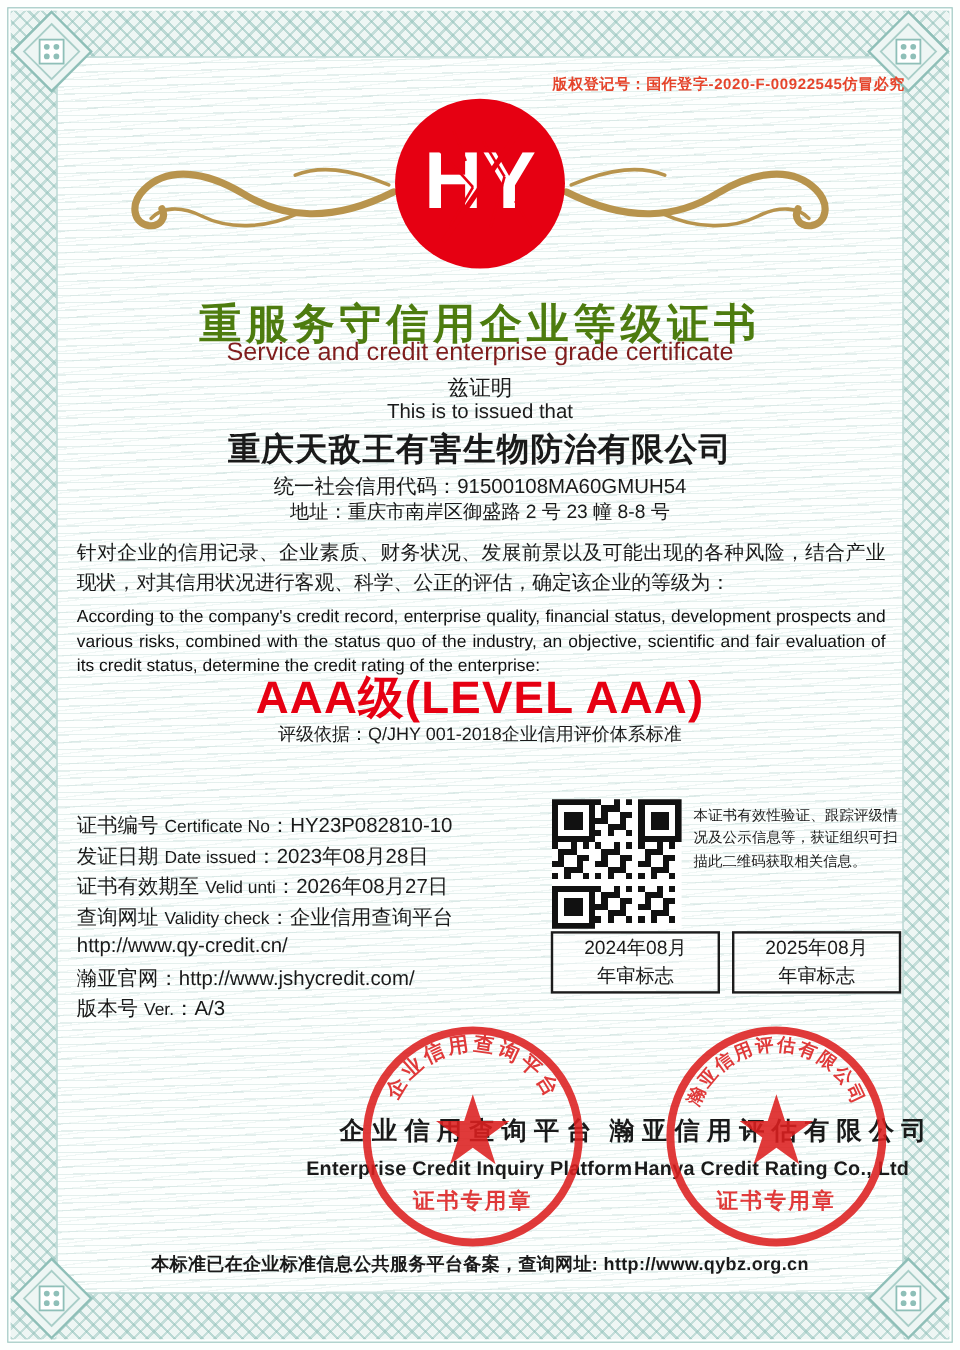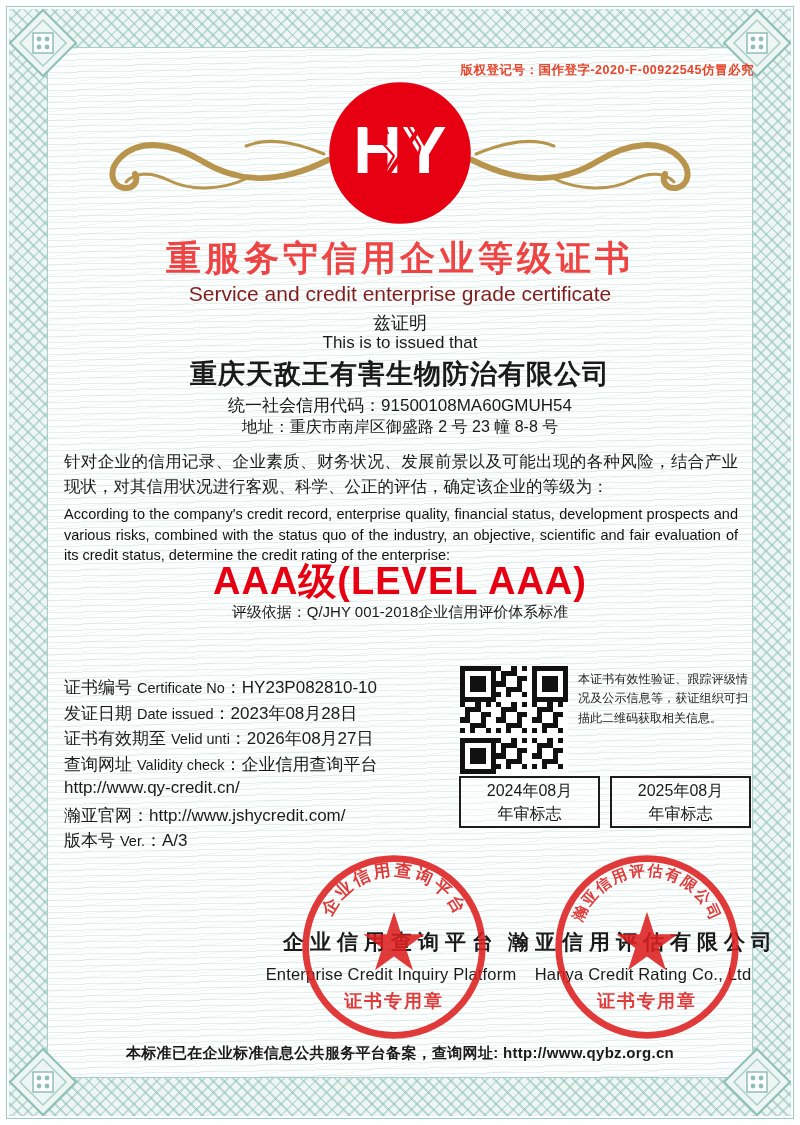--- a/index.html
+++ b/index.html
@@ -29,21 +29,21 @@
       repeating-linear-gradient(179deg, rgba(128,178,170,.20) 0 1px, transparent 1px 6px),
       repeating-linear-gradient(173deg, rgba(128,178,170,.10) 0 1px, transparent 1px 9px);
   }
   
   .abs{ position:absolute; z-index:2; }
   .ctr{ left:0; right:0; text-align:center; }
   .copyright{ top:62px; right:46px; color:#e5442b; font-size:12.5px; font-weight:600; letter-spacing:.5px; }
   .logo-wrap{ top:80px; left:327px; width:146px; height:146px; }
   .flourish{ top:116px; width:232px; height:92px; }
   .fl-left{ left:98px; } .fl-right{ right:98px; transform:scaleX(-1); }
-  .title-zh{ top:235px; font-size:35px; font-weight:800; letter-spacing:4px; color:#ef4444; }
+  .title-zh{ top:247px; font-size:35px; font-weight:800; letter-spacing:4px; color:#4d7c0f; }
   .title-en{ top:282px; font-size:21px; color:#7f1d1d; }
   .certify-zh{ top:311px; font-size:18px; }
   .certify-en{ top:333px; font-size:17px; }
   .company{ top:356px; font-size:27px; font-weight:900; letter-spacing:1px; }
   .code-line{ top:394px; font-size:17px; }
   .addr-line{ top:417px; font-size:16px; }
   .para{ left:64px; width:674px; }
   .para-zh{ top:449px; font-size:16.5px; line-height:1.5; text-align:justify; }
   .para-en{ top:504px; font-size:14.5px; line-height:1.42; text-align:justify; color:#111; }
   .level{ top:556px; font-size:38px; font-weight:900; color:#e60012; letter-spacing:1px; }
@@ -55,21 +55,21 @@
   .info .sep{ font-size:17px; } .info .val{ font-size:17px; }
   .qr-box{ top:666px; left:460px; width:108px; height:108px; background:#fff; }
   .qr-note{ top:670px; left:578px; width:170px; font-size:12px; line-height:1.62; text-align:justify; }
   .marks{ top:776px; left:459px; width:292px; display:flex; gap:10px; }
   .mark{ width:141px; height:52px; border:2px solid #1c1c1c; display:flex; flex-direction:column;
          justify-content:center; align-items:center; font-size:16px; line-height:1.45; background:rgba(255,255,255,.35);text-align:right; }
   .supervision{ top:836px; left:448px; width:302px; font-size:16px; line-height:1.55; text-align:right; }
   .issuer{ top:928px; width:282px; text-align:center; z-index:3; }
   .iss-left{ left:250px; } .iss-right{ left:502px; }
   .issuer .zh{ font-size:21px; font-weight:700; letter-spacing:6px; }
-  .issuer .en{ font-size:16.5px; margin-top:9px; letter-spacing:.2px; }
+  .issuer .en{ font-size:16.5px; margin-top:9px; letter-spacing:.2px;font-weight:bold; }
   .seal{ position:absolute; width:190px; height:190px; z-index:4; opacity:.88; pointer-events:none; }
   .seal-left{ top:852px; left:299px; } .seal-right{ top:852px; left:552px; }
   .footer-line{ top:1044px; font-size:15px; font-weight:700; letter-spacing:.3px; }
 </style>
 </head>
 <body>
 
 <div class="page">
 
   <div class="band band-top"></div>

